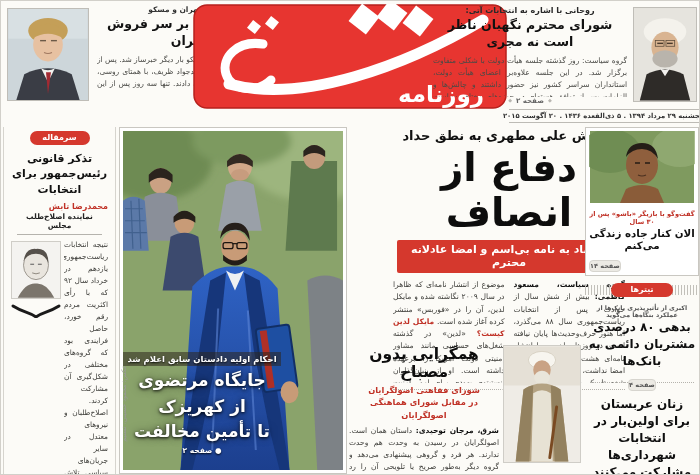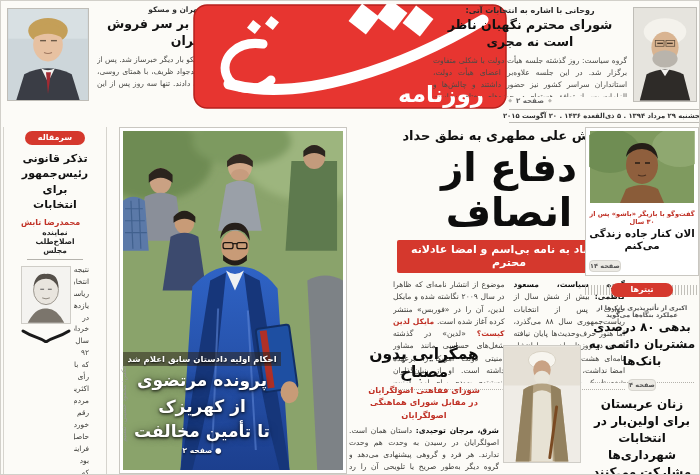--- a/index.html
+++ b/index.html
@@ -36,26 +36,26 @@
                display:flex; align-items:center; justify-content:center; white-space:nowrap; }
 
   
   .tr-story { position:absolute; left:432px; top:5px; width:194px; height:100px; text-align:center; }
   .tr-story .kicker { font-size:8px; color:#2a2a2a; }
   .tr-title { font-size:12.5px; font-weight:bold; color:#111; line-height:1.35; margin-top:2px; }
   .tr-body { margin-top:4px; height:42px; overflow:hidden; text-align:justify; }
   .tr-photo { position:absolute; left:632px; top:6px; width:64px; height:95px; border:1px solid #bfbdb7; background:#e4e2dc; }
 
   
-  .editorial { position:absolute; left:2px; top:126px; width:104px; height:347px; border-left:1px solid #d6d4ce;
-               border-right:1px solid #d6d4ce; padding:4px 17px; }
+  .editorial { position:absolute; left:2px; top:126px; width:113px; height:347px; border-left:1px solid #d6d4ce;
+               border-right:1px solid #d6d4ce; padding:4px 7px; }
   .pill { width:60px; margin:0 auto; background:#d5382d; color:#fff; font-size:8px; font-weight:bold;
           text-align:center; border-radius:8px; padding:2px 0 3px; }
   .ed-title { font-size:11px; font-weight:bold; text-align:center; color:#111; line-height:1.4; margin-top:6px; }
-  .ed-author { font-size:8px; font-weight:bold; color:#c03227; text-align:left; margin-top:5px; }
+  .ed-author { font-size:8px; font-weight:bold; color:#c03227; text-align:right; margin-top:5px; }
   .ed-role { font-size:7.5px; font-weight:bold; color:#222; text-align:center; border-bottom:1px solid #b5b3ad;
              padding-bottom:4px; margin:1px 6px 4px; }
   .ed-portrait { float:left; width:50px; margin:2px 3px 2px 0; }
   .ed-portrait .frame { border:1px solid #cfcdc7; background:#f4f3f0; }
   .ed-body { font-size:7.4px; line-height:1.62; color:#3c3c38; text-align:justify; height:252px; overflow:hidden; }
 
   
   .main-photo { position:absolute; left:118px; top:126px; width:228px; height:347px; background:#fff;
                 border:1px solid #c9c7c1; padding:3px; }
   .main-photo .scene { width:100%; height:100%; display:block; }
@@ -250,21 +250,21 @@
         <path d="M88 150 L104 142 L96 220 L80 300 L70 340 L58 340 Z" fill="#16367a"></path>
         <path d="M138 150 L122 142 L132 220 L148 300 L158 340 L168 340 Z" fill="#16367a"></path>
         <path d="M96 178 L90 320 M126 180 L134 320" stroke="#5d85d6" stroke-width="2" opacity="0.6"></path>
         <rect x="138" y="196" width="34" height="64" rx="3" transform="rotate(-8 155 228)" fill="#1e4fa2" stroke="#122f66" stroke-width="2"></rect>
         <rect x="142" y="200" width="7" height="58" transform="rotate(-8 145 229)" fill="#b03026"></rect>
         <ellipse cx="168" cy="262" rx="9" ry="11" fill="#c89b77"></ellipse>
       </g>
     </svg>
     <div class="cap-kicker">احکام اولیه دادستان سابق اعلام شد</div>
     <div class="cap-lines">
-      <div>پرونده مرتضوی</div>
+      <div>جایگاه مرتضوی</div>
       <div>از کهریزک</div>
       <div>تا تأمین مخالفت</div>
     </div>
     <div class="cap-page">● صفحه ۲</div>
     <div class="photo-credit">عکس: محمود حسینی، تسنیم</div>
   </div>
 
   <div class="lead">
     <div class="lead-kicker">واکنش علی مطهری به نطق حداد</div>
     <div class="lead-title">دفاع از انصاف</div>

